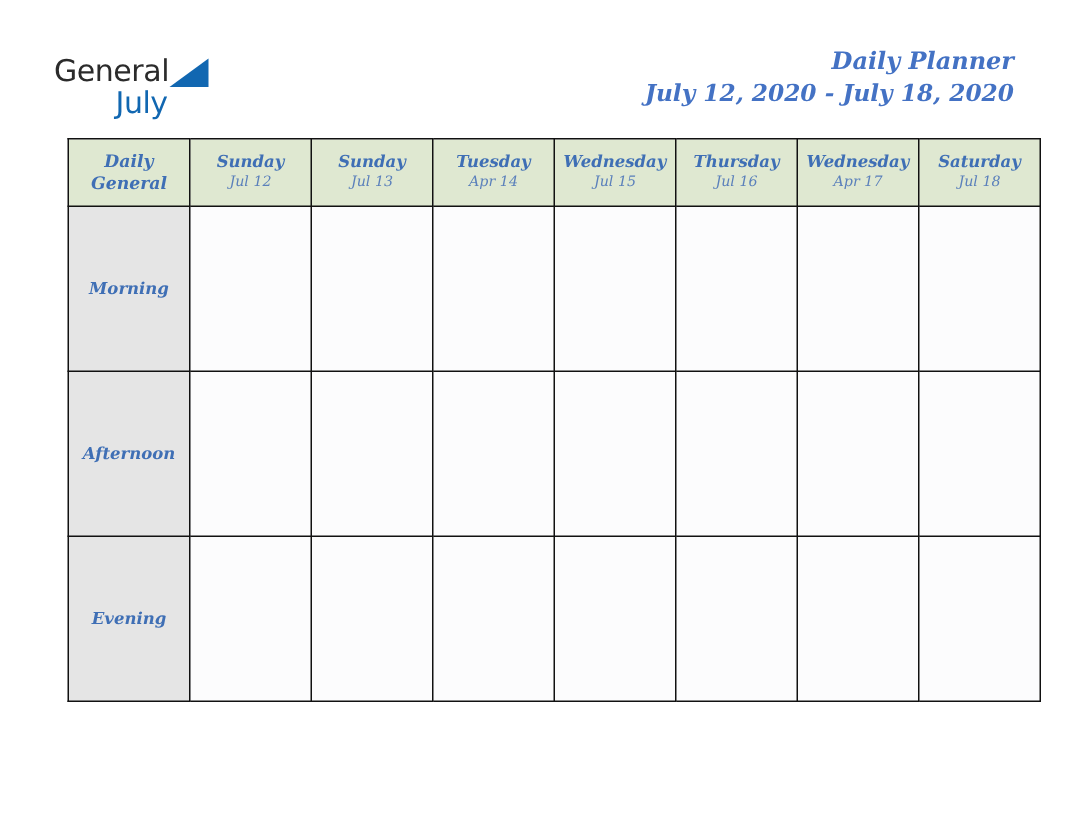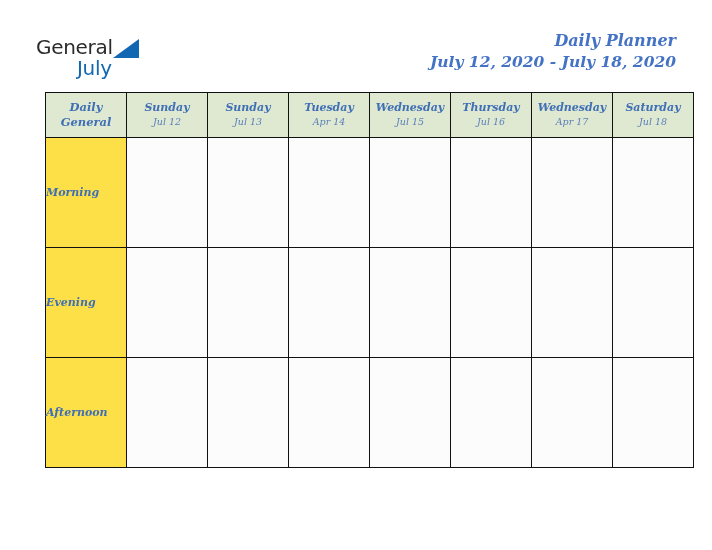--- a/index.html
+++ b/index.html
@@ -149,22 +149,22 @@
     font-size: 11.5px;
     color: #3f6fb5;
     line-height: 15px;
   }
 
   
   tbody tr {
     height: 110px;
   }
   td.slot-label {
-    background: #fde047;
-    text-align: left;
+    background: #e5e5e5;
+    text-align: center;
     vertical-align: middle;
     font-family: "DejaVu Serif", serif;
     font-style: italic;
     font-weight: bold;
     font-size: 11px;
     color: #3f6fb5;
   }
   td.slot-cell {
     background: #fcfcfd;
   }
@@ -232,32 +232,32 @@
         <td class="slot-cell"></td>
         <td class="slot-cell"></td>
         <td class="slot-cell"></td>
         <td class="slot-cell"></td>
         <td class="slot-cell"></td>
         <td class="slot-cell"></td>
         <td class="slot-cell"></td>
       </tr>
 
       <tr>
+        <td class="slot-label">Afternoon</td>
+        <td class="slot-cell"></td>
+        <td class="slot-cell"></td>
+        <td class="slot-cell"></td>
+        <td class="slot-cell"></td>
+        <td class="slot-cell"></td>
+        <td class="slot-cell"></td>
+        <td class="slot-cell"></td>
+      </tr>
+
+      <tr>
         <td class="slot-label">Evening</td>
-        <td class="slot-cell"></td>
-        <td class="slot-cell"></td>
-        <td class="slot-cell"></td>
-        <td class="slot-cell"></td>
-        <td class="slot-cell"></td>
-        <td class="slot-cell"></td>
-        <td class="slot-cell"></td>
-      </tr>
-
-      <tr>
-        <td class="slot-label">Afternoon</td>
         <td class="slot-cell"></td>
         <td class="slot-cell"></td>
         <td class="slot-cell"></td>
         <td class="slot-cell"></td>
         <td class="slot-cell"></td>
         <td class="slot-cell"></td>
         <td class="slot-cell"></td>
       </tr>
 
     </tbody>

